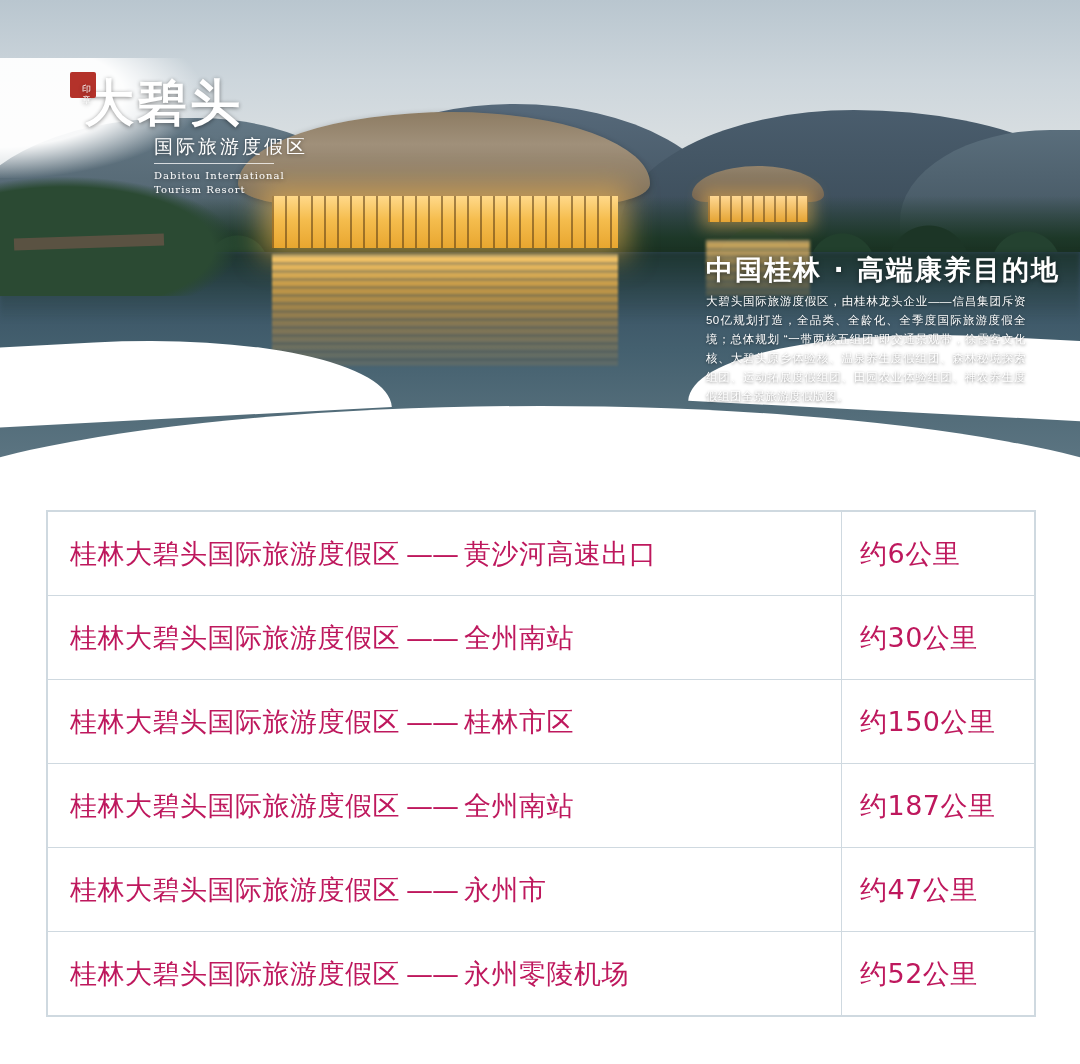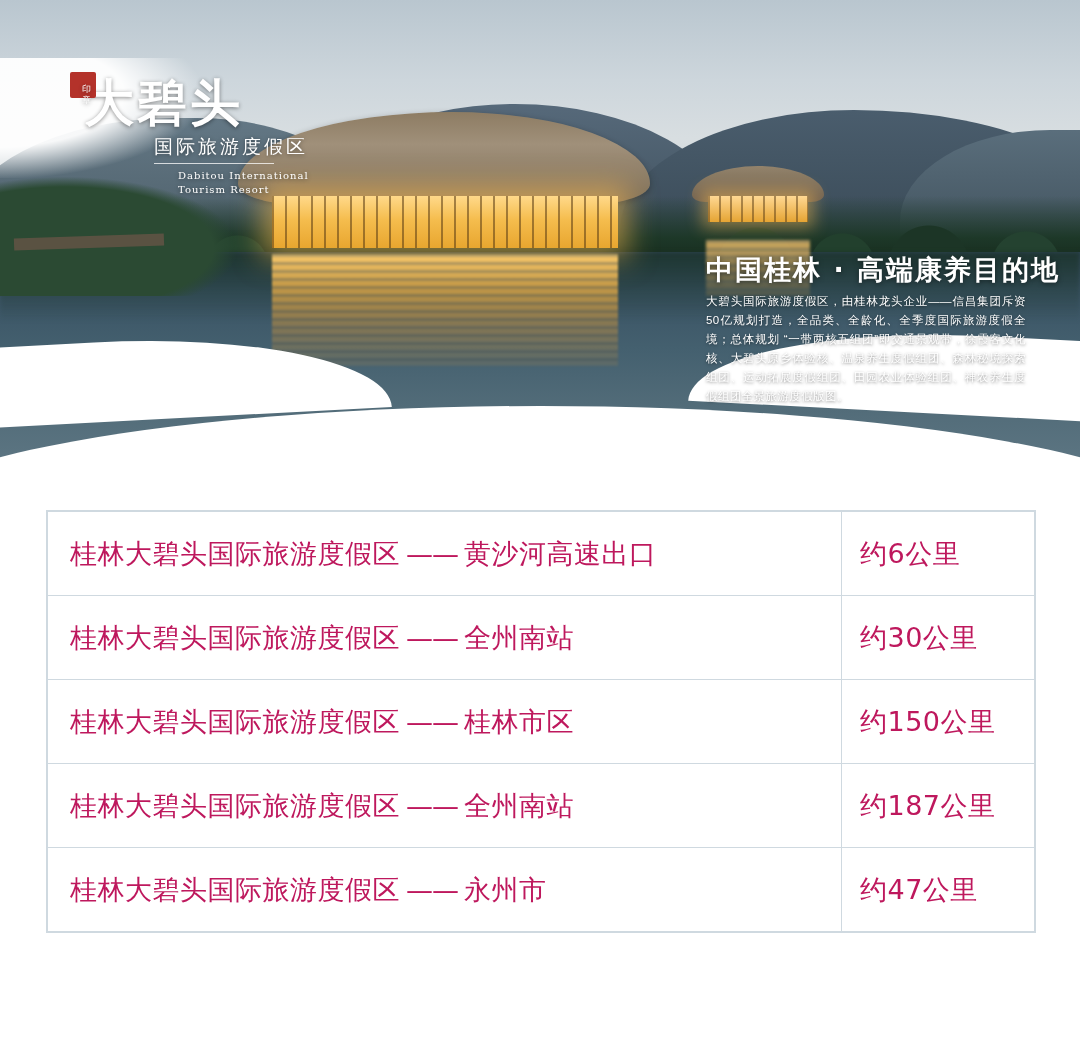--- a/index.html
+++ b/index.html
@@ -223,21 +223,21 @@
     white-space: nowrap;
   }
   .logo-sub {
     margin-left: 92px;
     margin-top: 2px;
     font-size: 19px;
     letter-spacing: 3px;
     white-space: nowrap;
   }
   .logo-en {
-    margin-left: 116px;
+    margin-left: 92px;
     margin-top: 5px;
     font-size: 10px;
     letter-spacing: 1px;
     font-family: "DejaVu Serif", serif;
     line-height: 14px;
   }
   .logo-en-line {
     display: block;
     white-space: nowrap;
   }
@@ -392,17 +392,21 @@
         <td class="dist-val">约150公里</td>
       </tr>
       <tr>
         <td class="route"><span>桂林大碧头国际旅游度假区</span><span class="dash">——</span><span>全州南站</span></td>
         <td class="dist-val">约187公里</td>
       </tr>
       <tr>
         <td class="route"><span>桂林大碧头国际旅游度假区</span><span class="dash">——</span><span>永州市</span></td>
         <td class="dist-val">约47公里</td>
       </tr>
+      <tr>
+        <td class="route"><span>桂林大碧头国际旅游度假区</span><span class="dash">——</span><span>永州零陵机场</span></td>
+        <td class="dist-val">约52公里</td>
+      </tr>
     </tbody>
   </table>
 </div>
 
 <div class="bottom-fill"></div>
 
 </body></html>

